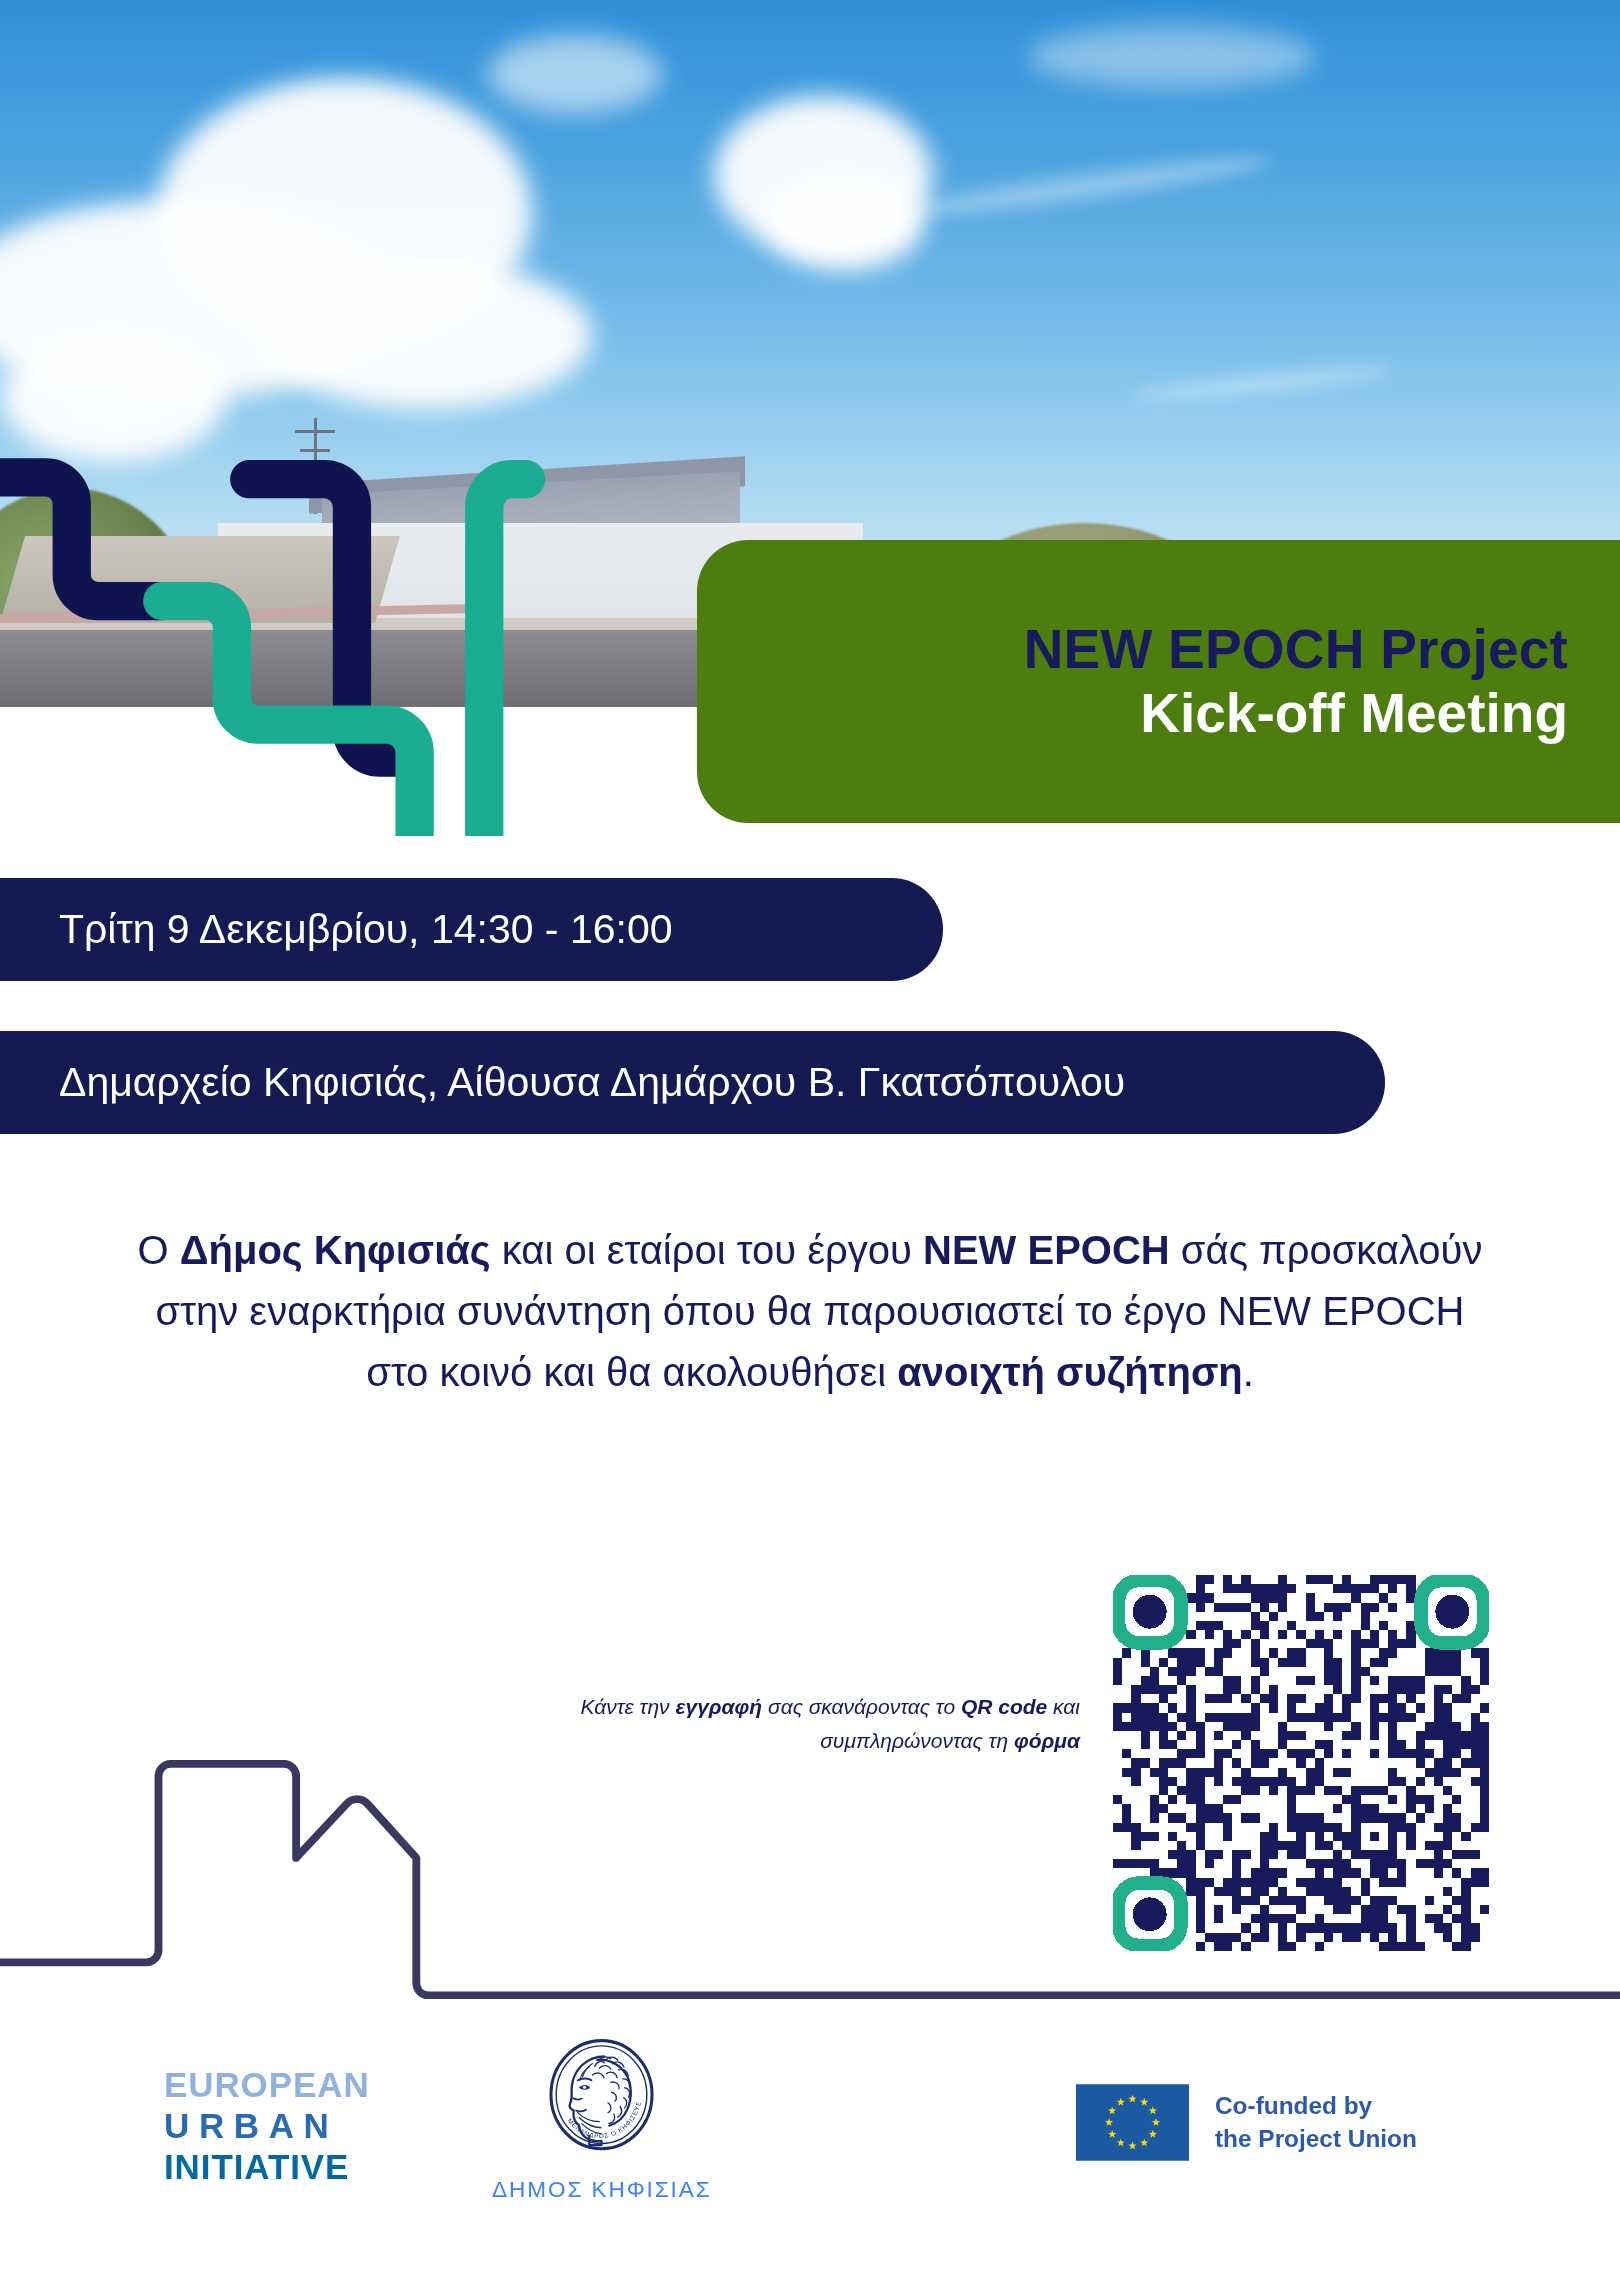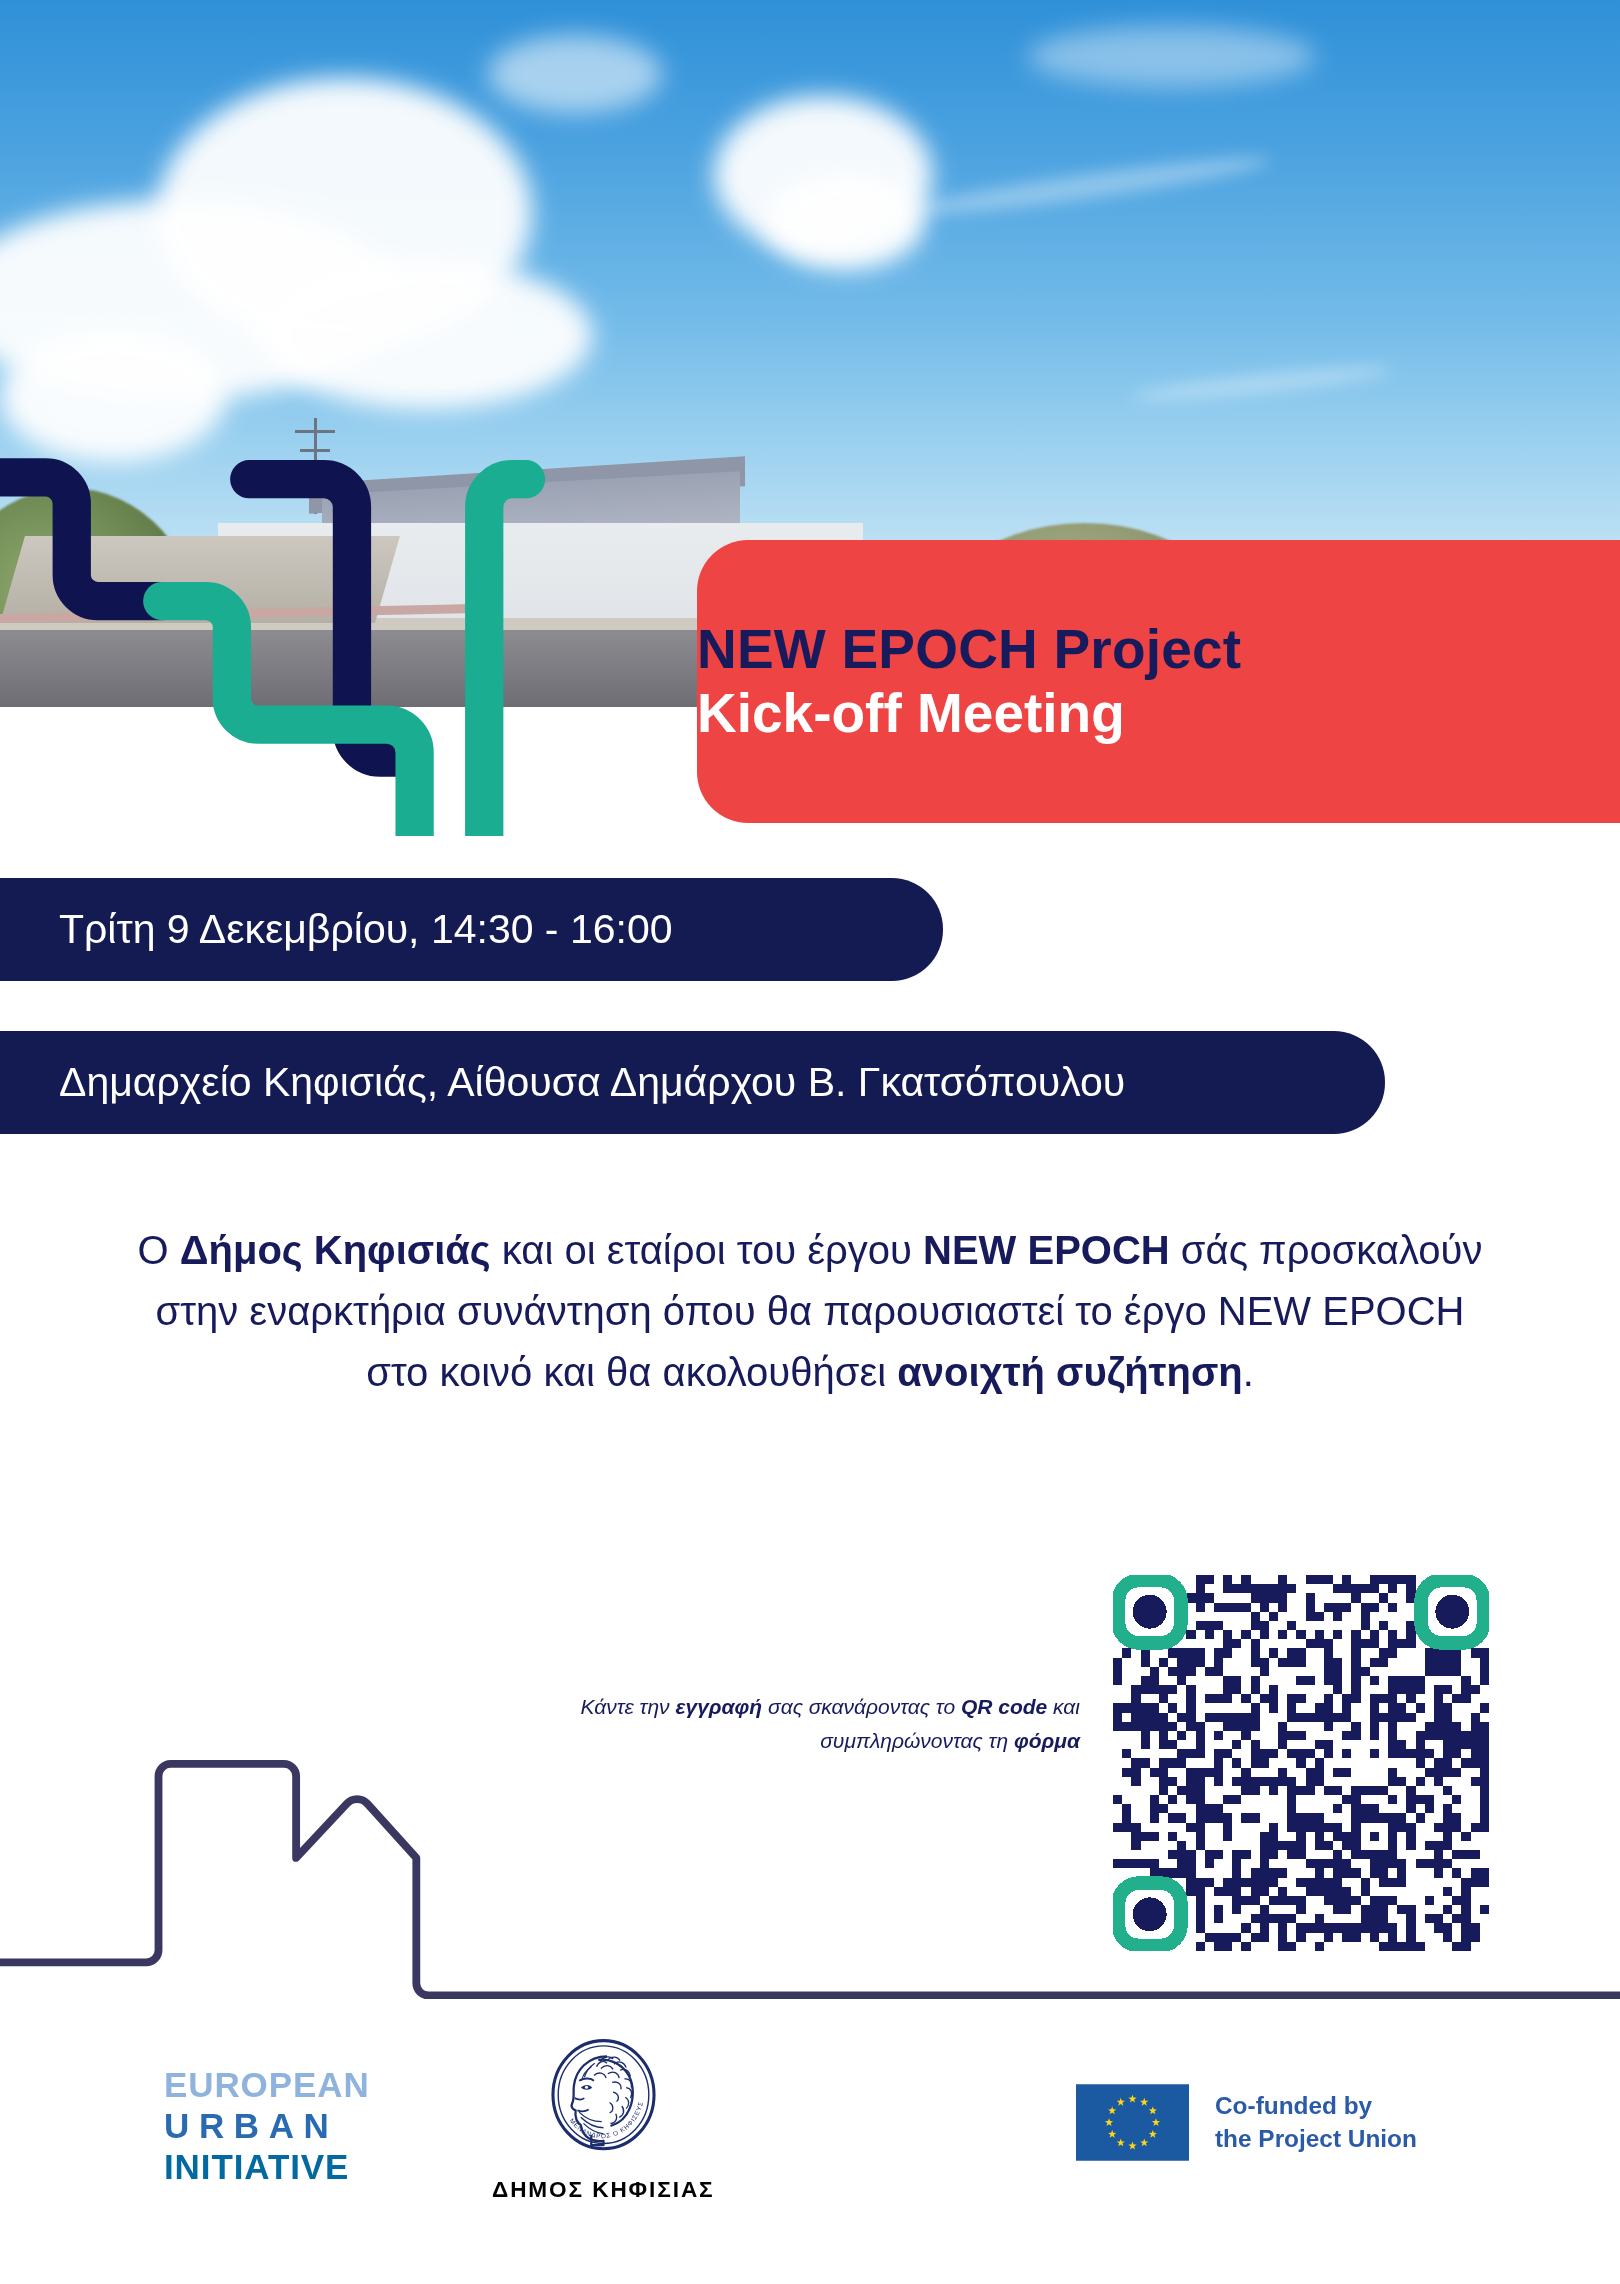--- a/index.html
+++ b/index.html
@@ -185,24 +185,24 @@
   .squiggle-svg {
     position: absolute; left: 0; top: 427px; width: 871px; height: 409px;
     pointer-events: none;
   }
 
   
   .title-card {
     position: absolute;
     left: 697px; top: 540px;
     width: 923px; height: 283px;
-    background: #ef4444;
+    background: #4d7c0f;
     border-radius: 51px 0 0 51px;
     display: flex; flex-direction: column;
-    justify-content: center;
+    align-items: flex-end; justify-content: center;
     padding-right: 52px;
     gap: 5.2px;
   }
   .title-line1 {
     color: #171b5c;
     font-size: 55px;
     font-weight: 700;
     letter-spacing: 0.2px;
     line-height: 1.08;
     white-space: nowrap;
@@ -289,21 +289,21 @@
   .eui-l1 { color: #8fb3dc; letter-spacing: 0.9px; }
   .eui-l2 { color: #2a6ab0; letter-spacing: 9.6px; }
   .eui-l3 { color: #0369a1; letter-spacing: 0.9px; }
 
   .logo-kifisia {
     position: absolute; left: 492px; top: 7px;
     display: flex; flex-direction: column; align-items: center; gap: 8.7px;
   }
   .seal { width: 115px; height: 131px; display:block; }
   .kifisia-label {
-    color: #000000; font-weight: 700; font-size: 22.6px; letter-spacing: 1.9px;
+    color: #3b82f6; font-weight: 400; font-size: 22.6px; letter-spacing: 1.9px;
   }
 
   .logo-eu {
     position: absolute; left: 1076px; top: 54px;
     display: flex; align-items: center; gap: 26px;
   }
   .eu-flag { width: 113px; height: 77px; display:block; }
   .eu-text {
     color: #2b5aa8; font-weight: 700; font-size: 24.4px; line-height: 1.32;
   }

